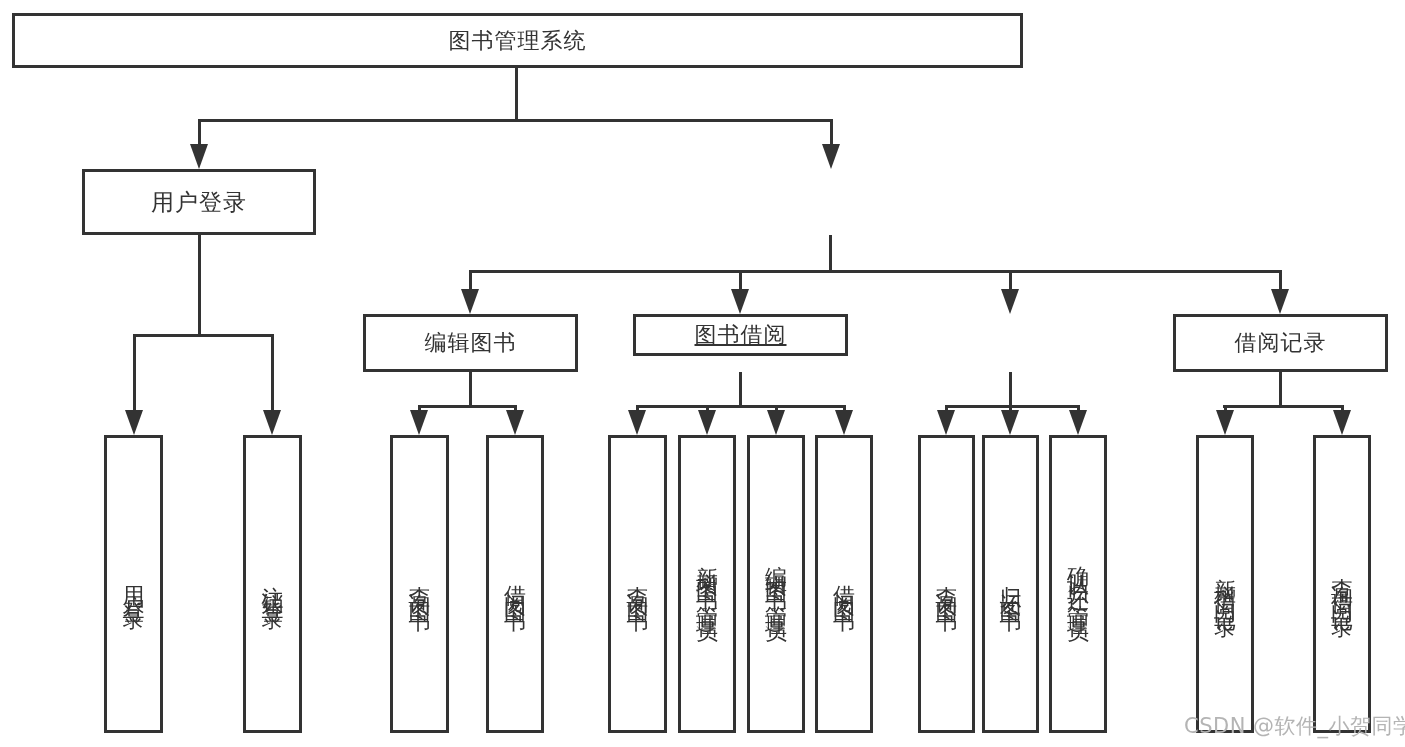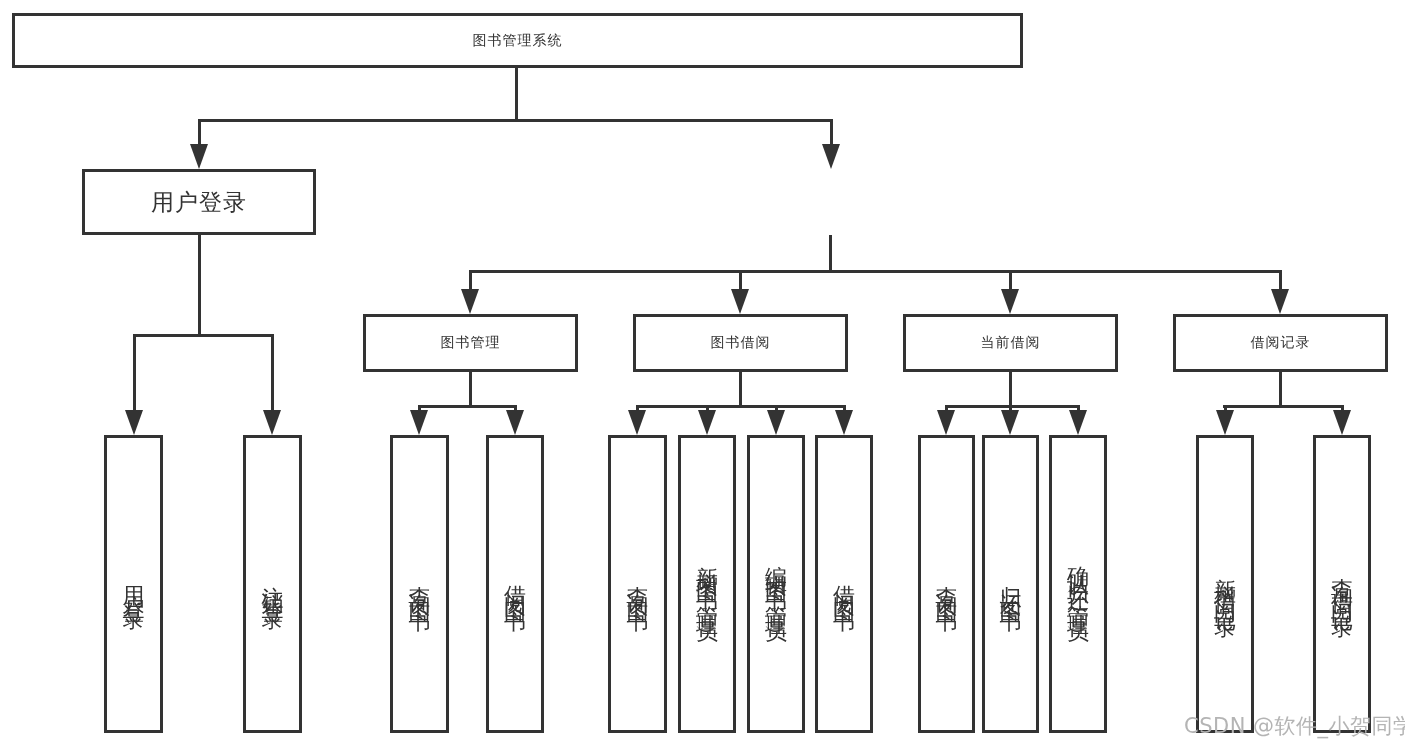--- a/index.html
+++ b/index.html
@@ -14,21 +14,21 @@
     position:absolute;
     box-sizing:border-box;
     border:3px solid #333333;
     background:#ffffff;
     color:#333333;
     display:flex;
     align-items:center;
     justify-content:center;
     text-align:center;
   }
-  .box.h{font-size:14px;letter-spacing:1px;}
+  .box.h{font-size:22px;letter-spacing:1px;}
   .box.h.lvl2{font-size:23px;}
   .box.v{
     writing-mode:vertical-rl;
     text-orientation:mixed;
     font-size:22px;
     letter-spacing:8px;
     line-height:1;
   }
   .vline{position:absolute;width:3px;background:#333333;}
   .hline{position:absolute;height:3px;background:#333333;}
@@ -50,23 +50,22 @@
 </style>
 </head>
 <body>
 
 <div id="canvas">
 
   <div class="box h" style="left:12px;top:13px;width:1011px;height:55px;">图书管理系统</div>
 
   <div class="box h lvl2" style="left:82px;top:169px;width:234px;height:66px;">用户登录</div>
 
-  <div class="box h" style="left:363px;top:314px;width:215px;height:58px;">图书管理</div>
-  <div class="box h" style="left:633px;top:314px;width:215px;height:58px;">图书借阅</div>
-  <div class="box h" style="left:903px;top:314px;width:215px;height:58px;">当前借阅</div>
+  <div class="box h" style="left:363px;top:314px;width:215px;height:58px;">编辑图书</div>
+  <div class="box h" style="left:633px;top:314px;width:215px;height:42px;text-decoration:underline;">图书借阅</div>
   <div class="box h" style="left:1173px;top:314px;width:215px;height:58px;">借阅记录</div>
 
   <div class="box v" style="left:104px;top:435px;width:59px;height:298px;">用户登录</div>
   <div class="box v" style="left:243px;top:435px;width:59px;height:298px;">注销登录</div>
 
   <div class="box v" style="left:390px;top:435px;width:59px;height:298px;">查询图书</div>
   <div class="box v" style="left:486px;top:435px;width:58px;height:298px;">借阅图书</div>
 
   <div class="box v" style="left:608px;top:435px;width:59px;height:298px;">查询图书</div>
   <div class="box v" style="left:678px;top:435px;width:58px;height:298px;">新增图书（管理员）</div>

